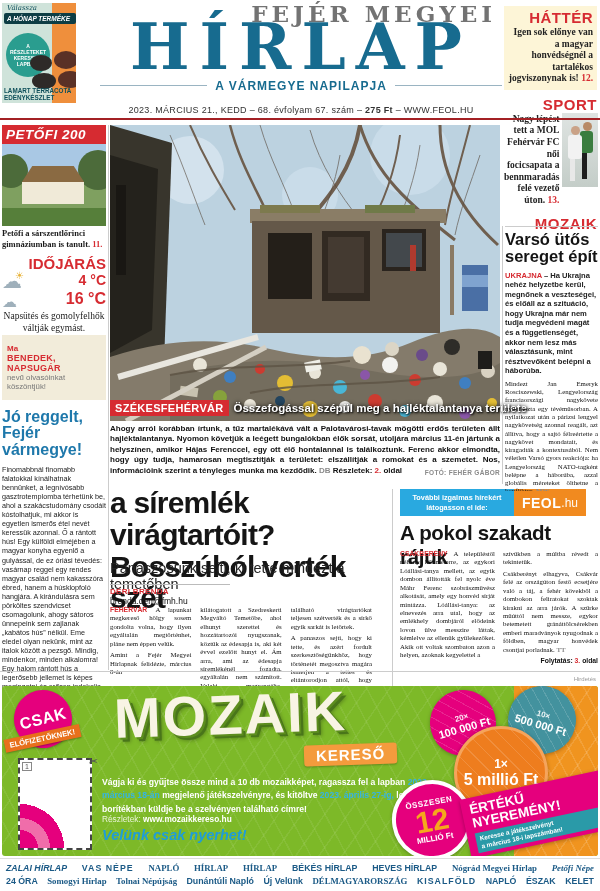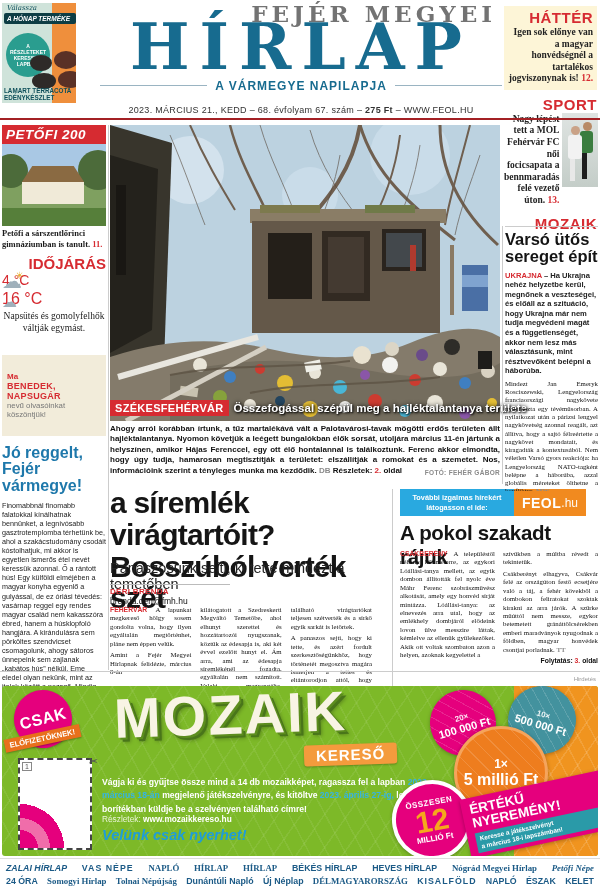--- a/index.html
+++ b/index.html
@@ -52,29 +52,29 @@
       padding:2px 4px;letter-spacing:0.5px;}
   .house{height:82px;position:relative;overflow:hidden;background:linear-gradient(#a9c8e4 0 45%,#7fa060 45% 100%);}
   .tree{position:absolute;border-radius:50%;background:#4c6b3a;}
   .roof{position:absolute;left:14px;top:22px;width:74px;height:16px;background:#8a6a42;
       clip-path:polygon(8% 100%,22% 0,78% 0,92% 100%);}
   .wall{position:absolute;left:20px;top:38px;width:62px;height:22px;background:#f0ead8;}
   .grass{position:absolute;left:0;bottom:0;width:100%;height:18px;background:#567f3a;}
   .petofi-cap{font-family:"Liberation Serif",serif;font-weight:bold;font-size:8.5px;line-height:1.25;margin-top:2px;}
   .weather{margin-top:6px;position:relative;}
   .w-title{color:#d62b31;font-weight:bold;font-size:15px;text-align:right;}
-  .w-temp{color:#d62b31;font-weight:normal;font-size:14px;line-height:1.2;}
+  .w-temp{color:#d62b31;font-weight:bold;font-size:14px;text-align:right;line-height:1.2;}
   .w-temp.big{font-size:16px;}
   .w-icons{position:absolute;left:0;top:14px;color:#9fb0bb;}
   .icon-cloud:before{content:"☁";font-size:20px;}
   .icon-cloud.small:before{font-size:15px;}
   .icon-sun{position:absolute;left:13px;top:-4px;color:#e8b33a;}
   .icon-sun:before{content:"☀";font-size:10px;}
   .w-text{font-family:"Liberation Serif",serif;font-size:9.5px;text-align:center;margin-top:3px;line-height:1.25;}
-  .nameday{background:#f2ecda;margin-top:20px;padding:17px 5px;}
+  .nameday{background:#f2ecda;margin-top:0;padding:9px 5px;}
   .nd-ma{color:#d62b31;font-size:8px;font-weight:bold;}
   .nd-names{color:#d62b31;font-size:9px;font-weight:bold;letter-spacing:0.3px;}
   .nd-suffix{color:#777;font-size:7.8px;}
   .greet-title{color:#1e78ab;font-weight:bold;font-size:16px;line-height:1.02;margin-top:9px;}
   .greet-body{font-size:7.2px;line-height:1.26;color:#222;margin-top:7px;height:228px;overflow:hidden;}
   .author{color:#8a8a8a;font-weight:bold;font-size:8px;letter-spacing:0.3px;margin-top:4px;border-top:1px solid #bbb;padding-top:2px;}
   .email{font-size:8.5px;color:#111;}
   .barcode{margin-top:6px;width:92px;height:22px;
      background:repeating-linear-gradient(90deg,#000 0 2px,#fff 2px 3px,#000 3px 4px,#fff 4px 7px,#000 7px 8px,#fff 8px 10px);}
   .barcode-num{font-size:5px;letter-spacing:2px;color:#222;}
@@ -423,21 +423,21 @@
     <div class="moz-orange"></div>
     <div class="moz-title">MOZAIK</div>
     <div class="kereso">KERESŐ</div>
     <div class="csak">CSAK</div>
     <div class="elofiz">ELŐFIZETŐKNEK!</div>
     <div class="stamp">
       <div class="stamp-q"></div>
       <div class="stamp-num">1</div>
       <span class="scissors"></span>
     </div>
-    <div class="moz-body"><span>Vágja ki és gyűjtse össze mind a 14 db mozaikképet, ragassza fel a lapban </span><span class="dt">2023. március 18-án</span><span> megjelenő játékszelvényre, és kitöltve </span><span class="dt">2023. április 27-ig,</span><span> lezárt borítékban küldje be a szelvényen található címre!</span></div>
+    <div class="moz-body"><span>Vágja ki és gyűjtse össze mind a 10 db mozaikképet, ragassza fel a lapban </span><span class="dt">2023. március 18-án</span><span> megjelenő játékszelvényre, és kitöltve </span><span class="dt">2023. április 27-ig,</span><span> lezárt borítékban küldje be a szelvényen található címre!</span></div>
     <div class="moz-det"><span>Részletek: </span><span class="url">www.mozaikkereso.hu</span></div>
     <div class="moz-slogan">Velünk csak nyerhet!</div>
     <div class="badge b1">
       <span class="sm">20×</span>
       <span class="amt">100 000 Ft</span>
     </div>
     <div class="badge b2">
       <span class="sm">10×</span>
       <span class="amt">500 000 Ft</span>
     </div>
@@ -469,21 +469,21 @@
       <span class="fi f-sb">BÉKÉS HÍRLAP</span>
       <span class="fi f-sb">HEVES HÍRLAP</span>
       <span class="fi f-serif">Nógrád Megyei Hírlap</span>
       <span class="fi f-serifi">Petőfi Népe</span>
     </div>
     <div class="frow">
       <span class="fi f-sb">24 ÓRA</span>
       <span class="fi f-serif">Somogyi Hírlap</span>
       <span class="fi f-serif">Tolnai Népújság</span>
       <span class="fi f-sb">Dunántúli Napló</span>
-      <span class="fi f-sb">Új Néplap</span>
+      <span class="fi f-sb">Új Velünk</span>
       <span class="fi f-serif">DÉLMAGYARORSZÁG</span>
       <span class="fi f-ls">KISALFÖLD</span>
       <span class="fi f-sb">NAPLÓ</span>
       <span class="fi f-sb">ÉSZAK</span>
       <span class="fi f-sb">KELET</span>
     </div>
   </div>
 
 </div>
 

